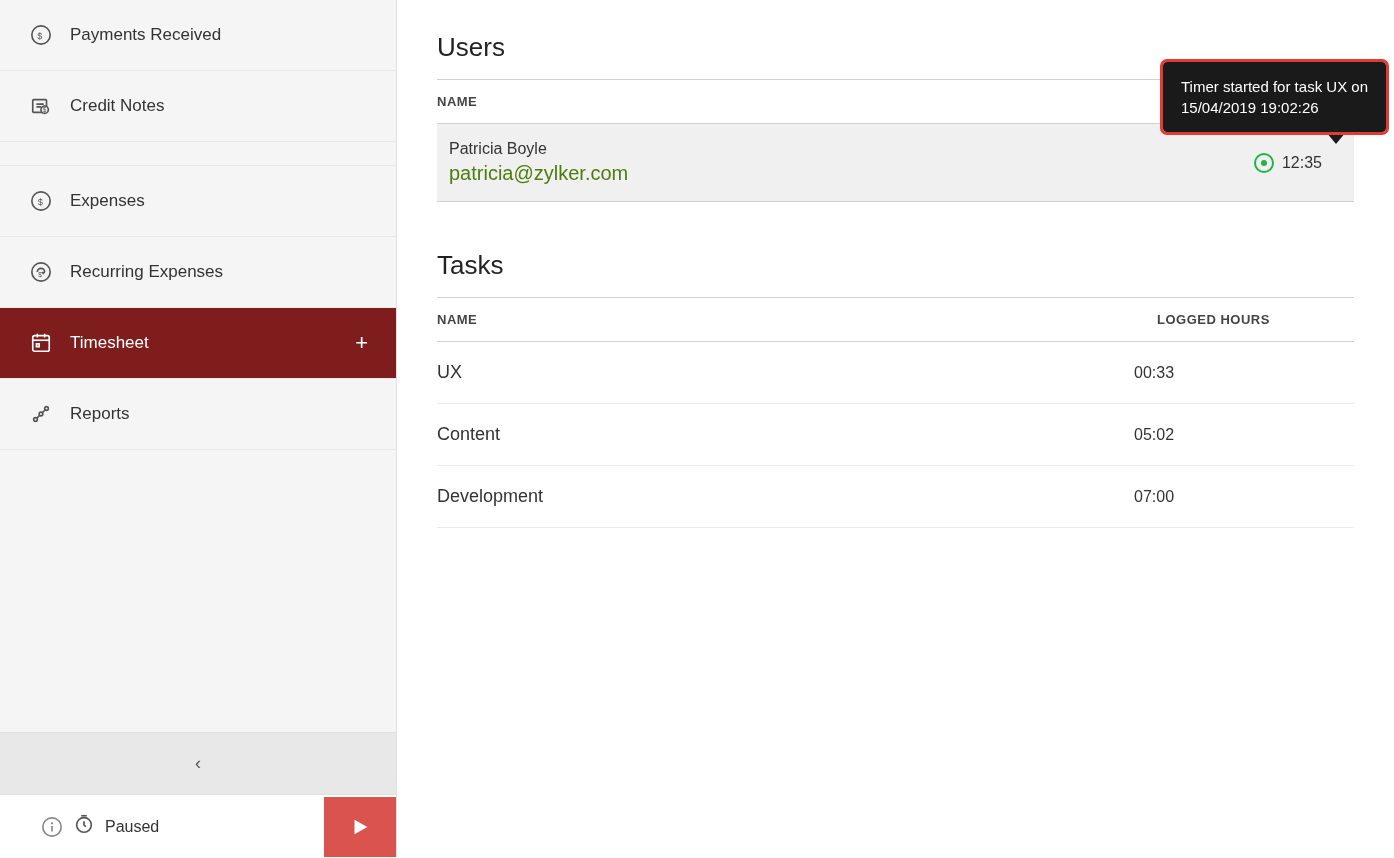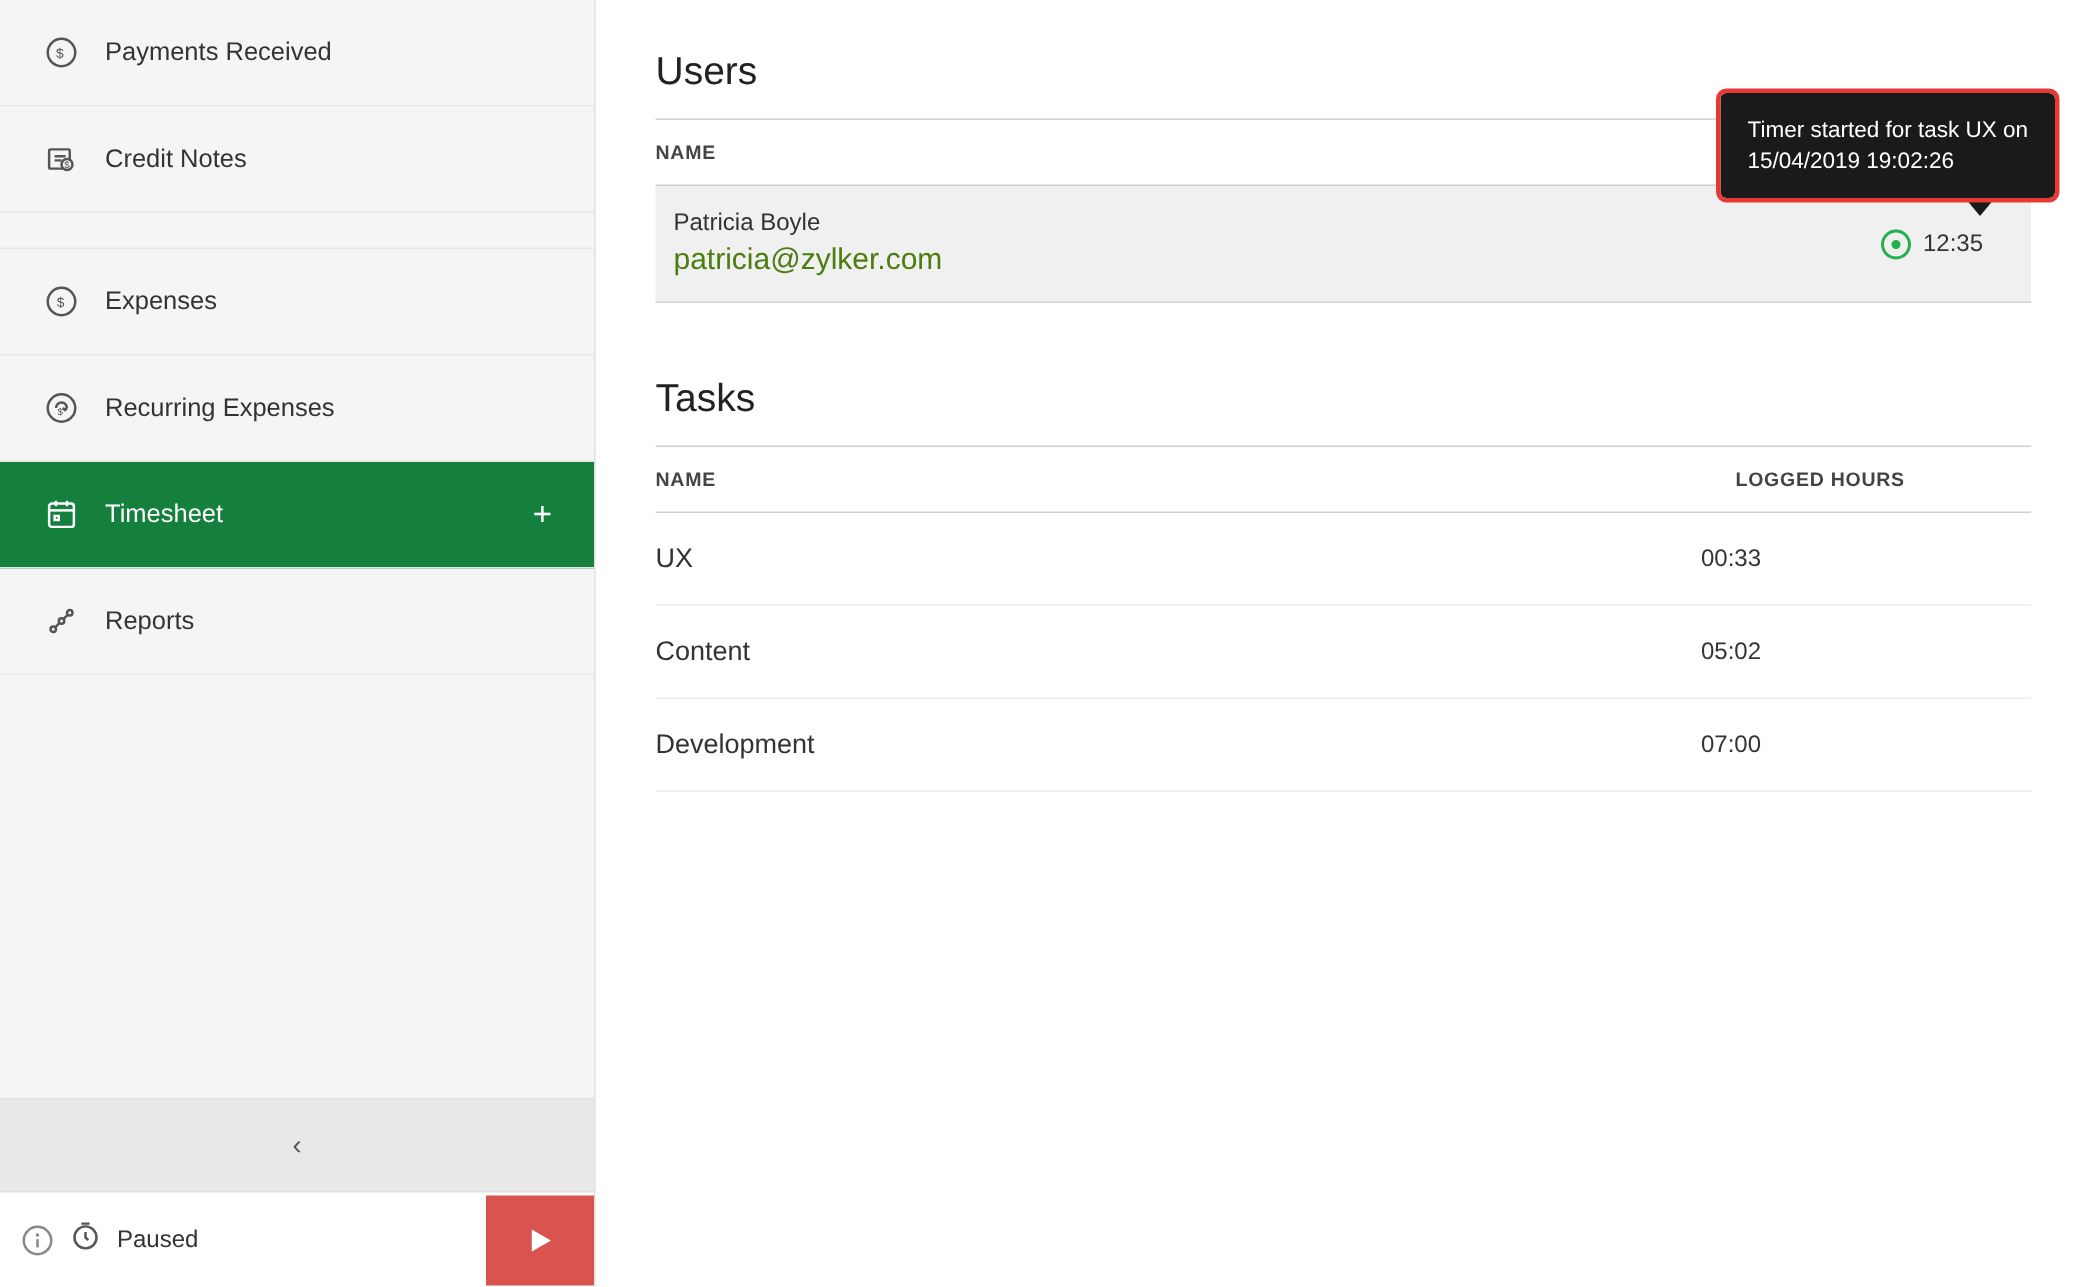--- a/index.html
+++ b/index.html
@@ -20,21 +20,21 @@
       align-items: center;
       padding: 22px 28px;
       cursor: pointer;
       font-size: 17px;
       color: #333;
       border-bottom: 1px solid #e8e8e8;
       gap: 16px;
     }
 
     .sidebar-item.active {
-      background: #15803d;
+      background: #7f1d1d;
       color: #fff;
     }
 
     .sidebar-item .icon {
       width: 26px;
       height: 26px;
       flex-shrink: 0;
       display: flex;
       align-items: center;
       justify-content: center;
@@ -80,20 +80,21 @@
       background: #e8e8e8;
       font-size: 18px;
       color: #555;
     }
 
     .paused-row {
       display: flex;
       align-items: center;
       background: #fff;
       border-top: 1px solid #e0e0e0;
+      padding-left: 27px;
     }
 
     .paused-info {
       display: flex;
       align-items: center;
       gap: 10px;
       padding: 18px 14px;
       flex: 1;
     }
 
@@ -250,21 +251,21 @@
     }
 
     .tasks-section {
       margin-top: 48px;
     }
 
     
     .tooltip-container {
       position: absolute;
       top: 62px;
-      right: 24px;
+      right: 8px;
     }
 
     .tooltip-box {
       background: #1a1a1a;
       color: #fff;
       font-size: 15px;
       line-height: 1.4;
       padding: 14px 18px;
       border-radius: 4px;
       max-width: 280px;

